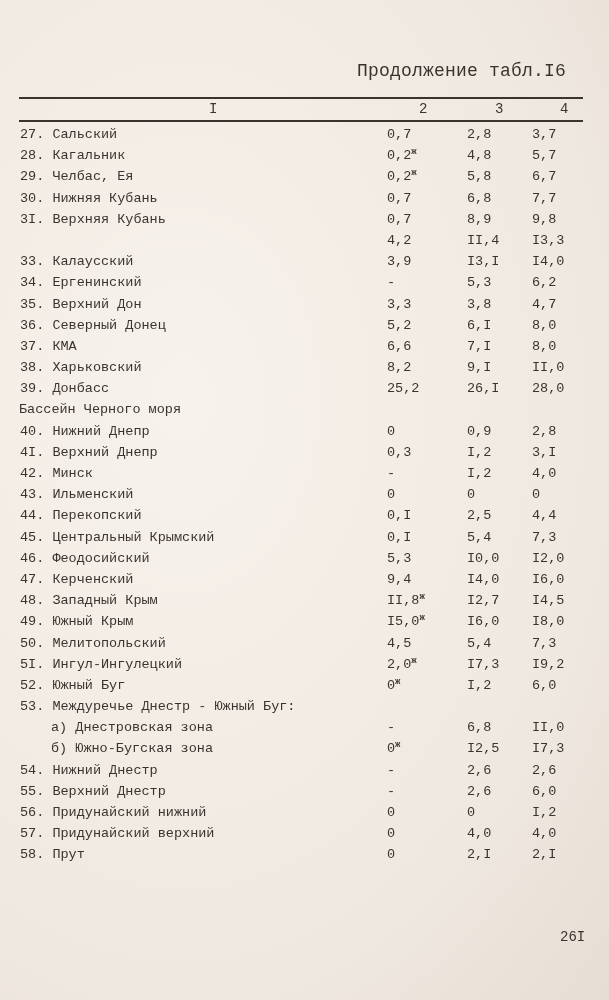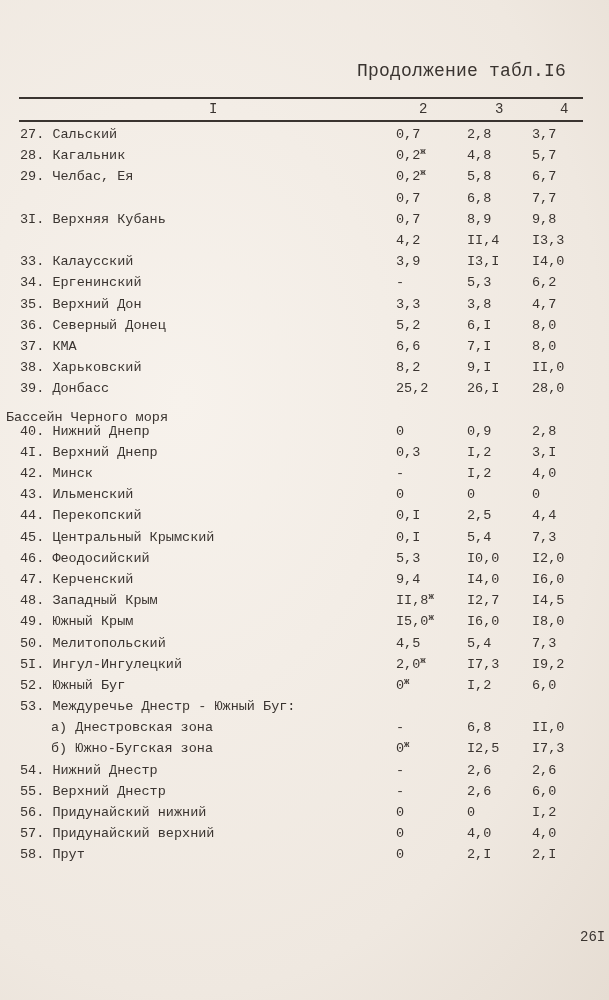--- a/index.html
+++ b/index.html
@@ -23,26 +23,26 @@
     .h2 { left: 400px; }
     .h3 { left: 476px; }
     .h4 { left: 541px; }
     .rows { position: absolute; top: 124px; left: 0; width: 609px; }
     .row {
       position: relative; height: 21.2px; font-size: 13.5px; line-height: 21px;
       white-space: nowrap;
     }
     .row .name { position: absolute; left: 20px; }
     .row .name.sub { left: 51px; }
-    .row .c2 { position: absolute; left: 396px; }
+    .row .c2 { position: absolute; left: 387px; }
     .row .c3 { position: absolute; left: 467px; }
     .row .c4 { position: absolute; left: 532px; }
-    .row.section .name { left: 6px; margin-top: 8px; }
+    .row.section .name { left: 19px; }
     sup { font-size: 9px; line-height: 0; vertical-align: 5px; font-weight: bold; }
-    .pagenum { position: absolute; top: 929px; left: 580px; font-size: 14px; }
+    .pagenum { position: absolute; top: 929px; left: 560px; font-size: 14px; }
   </style>
 </head>
 <body>
 
 <div class="caption">Продолжение табл.I6</div>
 <div class="rule-top"></div>
 <div class="head">
   <span class="h1">I</span>
   <span class="h2">2</span>
   <span class="h3">3</span>
@@ -63,20 +63,21 @@
       <span class="c3"><span>4,8</span></span>
       <span class="c4"><span>5,7</span></span>
     </div>
     <div class="row">
       <span class="name">29. Челбас, Ея</span>
       <span class="c2"><span>0,2</span><sup>ж</sup></span>
       <span class="c3"><span>5,8</span></span>
       <span class="c4"><span>6,7</span></span>
     </div>
     <div class="row">
+      <span class="name">30. Нижняя Кубань</span>
       <span class="c2"><span>0,7</span><sup></sup></span>
       <span class="c3"><span>6,8</span></span>
       <span class="c4"><span>7,7</span></span>
     </div>
     <div class="row">
       <span class="name">3I. Верхняя Кубань</span>
       <span class="c2"><span>0,7</span><sup></sup></span>
       <span class="c3"><span>8,9</span></span>
       <span class="c4"><span>9,8</span></span>
     </div>

